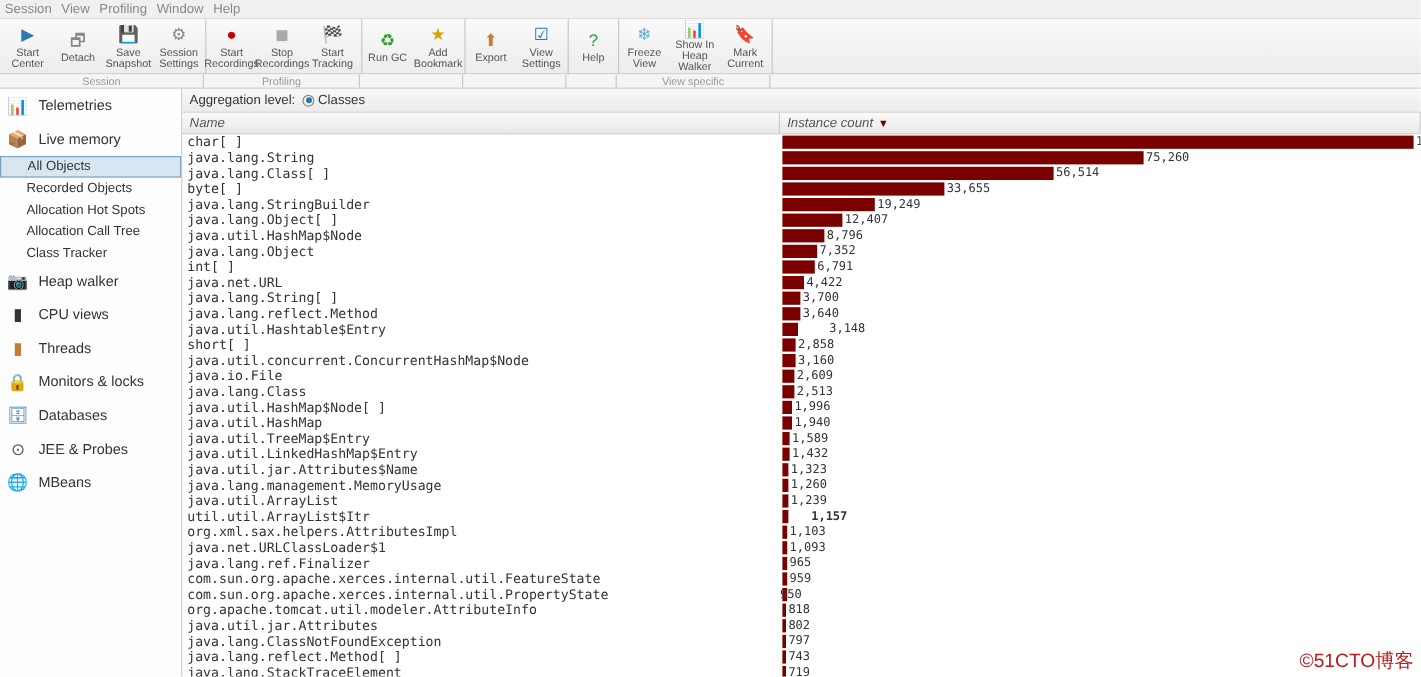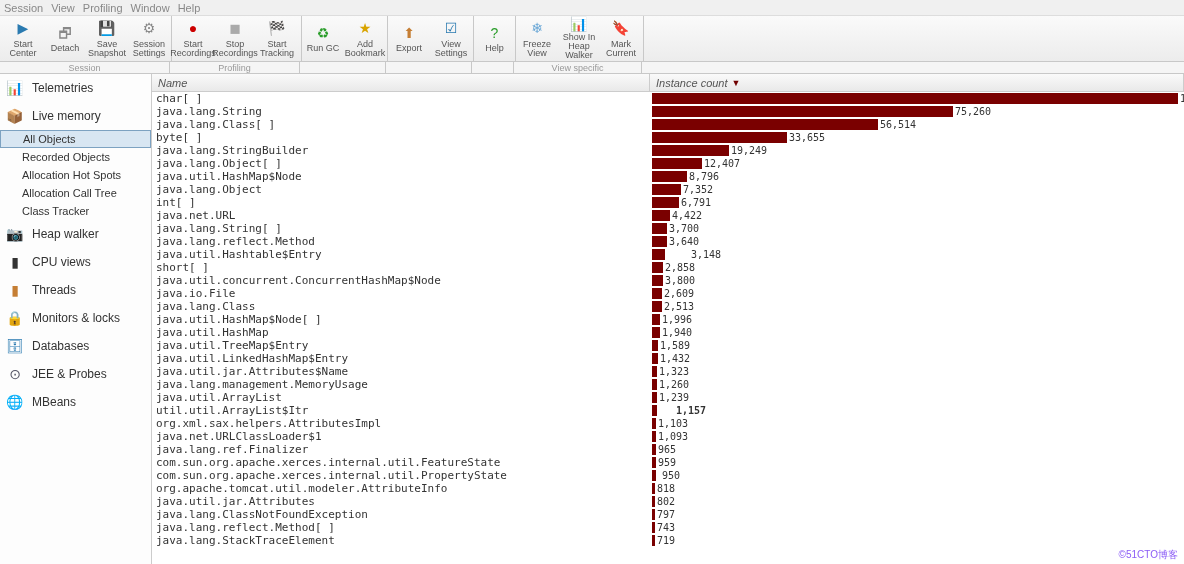--- a/index.html
+++ b/index.html
@@ -35,21 +35,21 @@
   .col-count { flex:1; display:flex; align-items:center; gap:4px;}
   .sortarr { color:#700000; font-size:9px;}
 
   .table-body { flex:1; overflow:hidden; font-family: "SimSun", monospace; font-size: 11px; }
   .row { height: 13px; display:flex; line-height:13px;}
   .row .rname { width:498px; padding-left:4px; white-space:nowrap; overflow:hidden; }
   .row .rbar { flex:1; position:relative; display:flex; align-items:center; padding-left:2px;}
   .row .bar { height: 11px; background: #7a0000; display:inline-block;}
   .row .lab { position:absolute; font-size:10px; color:#333; }
 
-  .watermark { position:absolute; right:6px; bottom:2px; font-size:10px; color:#8b5cf6;}
+  .watermark { position:absolute; right:6px; bottom:2px; font-size:16px; color:#b91c1c;}
 </style>
 </head>
 <body>
 
 <div class="menubar">
     <span>Session</span>
     <span>View</span>
     <span>Profiling</span>
     <span>Window</span>
     <span>Help</span>
@@ -177,20 +177,27 @@
         <span class="ic" style="color: rgb(85, 85, 102);">⊙</span>
         <span>JEE &amp; Probes</span>
       </div>
       <div class="nav-item">
         <span class="ic" style="color: rgb(42, 122, 176);">🌐</span>
         <span>MBeans</span>
       </div>
     </div>
 
   <div class="main">
+    <div class="agg">
+      <span>Aggregation level:</span>
+      <span class="radio">
+        <span class="dot sel"></span>
+        <span>Classes</span>
+      </span>
+    </div>
 
     <div class="table-head">
       <div class="col col-name">
           <span>Name</span>
         </div>
       <div class="col col-count">
         <span>Instance count</span>
           <span class="sortarr">▼</span>
       </div>
     </div>
@@ -291,21 +298,21 @@
           <div class="rname">short[ ]</div>
           <div class="rbar">
             <span class="bar" style="width: 11px;"></span>
             <span class="lab" style="left: 15px;">2,858</span>
           </div>
         </div>
         <div class="row">
           <div class="rname">java.util.concurrent.ConcurrentHashMap$Node</div>
           <div class="rbar">
             <span class="bar" style="width: 11px;"></span>
-            <span class="lab" style="left: 15px;">3,800</span>
+            <span class="lab" style="left: 15px;">3,160</span>
           </div>
         </div>
         <div class="row">
           <div class="rname">java.io.File</div>
           <div class="rbar">
             <span class="bar" style="width: 10px;"></span>
             <span class="lab" style="left: 14px;">2,609</span>
           </div>
         </div>
         <div class="row">
@@ -396,21 +403,21 @@
           <div class="rname">com.sun.org.apache.xerces.internal.util.FeatureState</div>
           <div class="rbar">
             <span class="bar" style="width: 4px;"></span>
             <span class="lab" style="left: 8px;">959</span>
           </div>
         </div>
         <div class="row">
           <div class="rname">com.sun.org.apache.xerces.internal.util.PropertyState</div>
           <div class="rbar">
             <span class="bar" style="width: 4px;"></span>
-            <span class="lab" style="left: 12px;">950</span>
+            <span class="lab" style="left: 0;">950</span>
           </div>
         </div>
         <div class="row">
           <div class="rname">org.apache.tomcat.util.modeler.AttributeInfo</div>
           <div class="rbar">
             <span class="bar" style="width: 3px;"></span>
             <span class="lab" style="left: 7px;">818</span>
           </div>
         </div>
         <div class="row">

